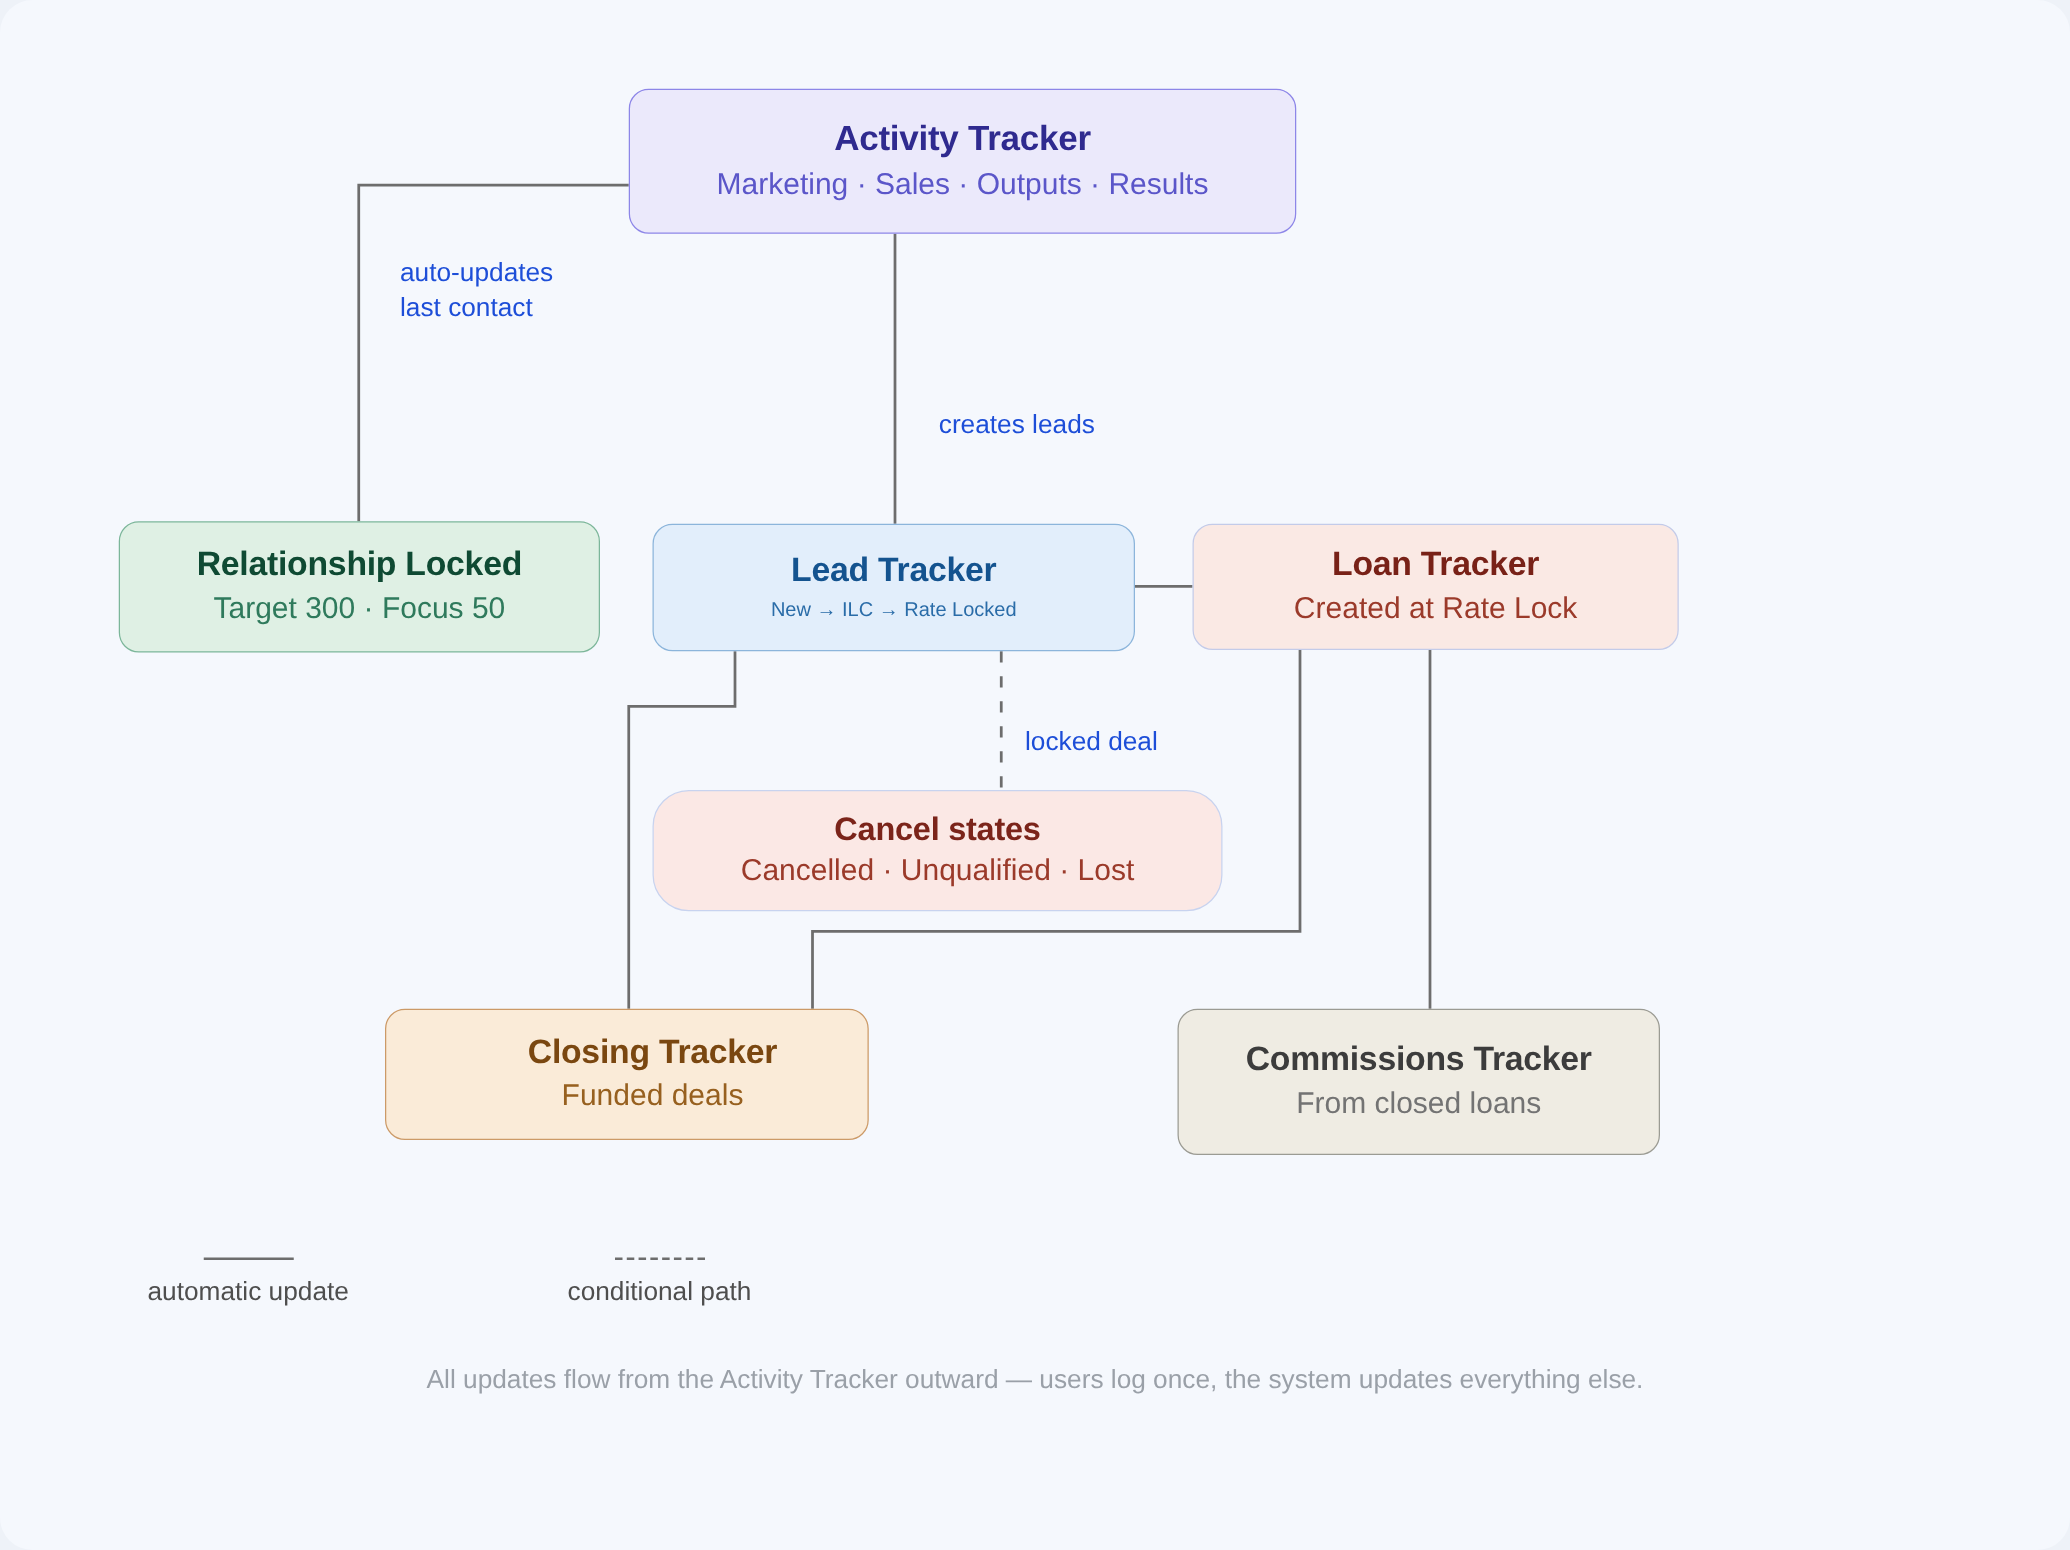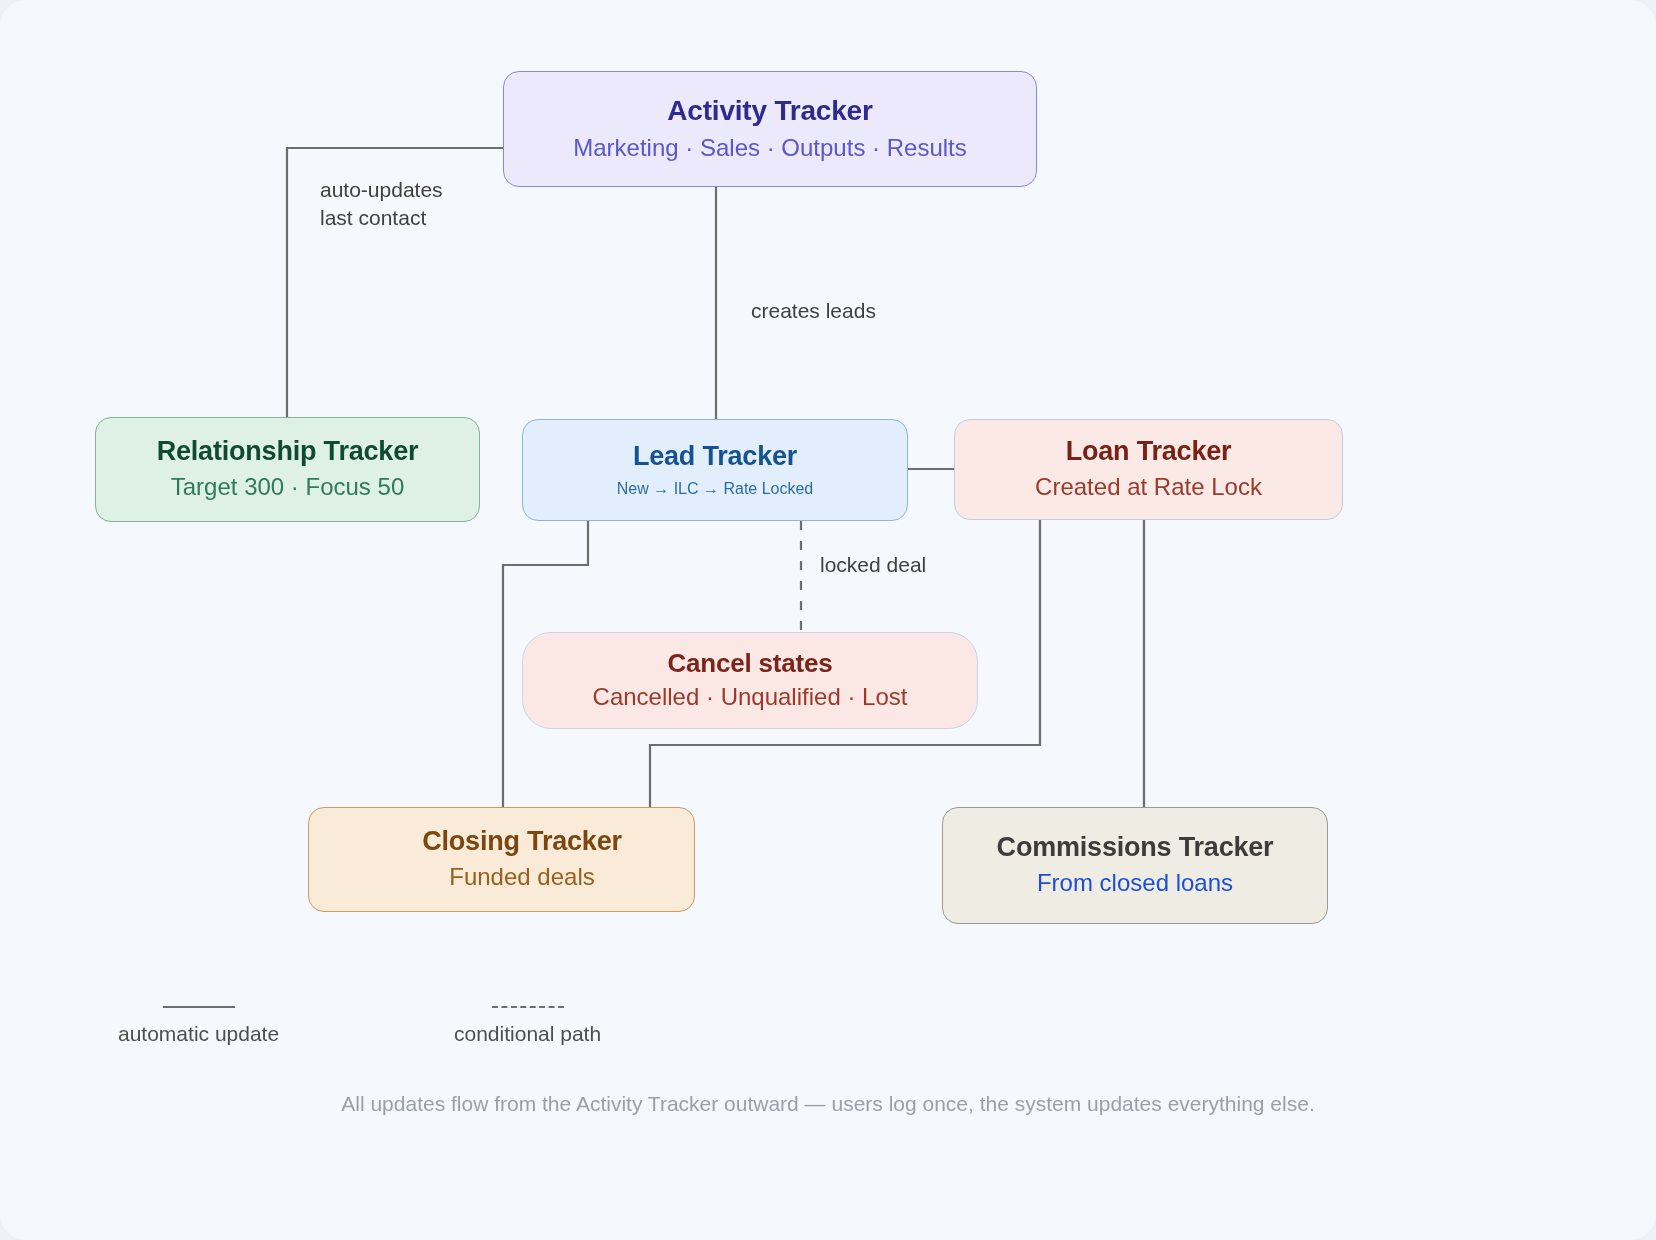--- a/index.html
+++ b/index.html
@@ -89,29 +89,30 @@
     background: #faebd8; border-color: #cc9a67; padding-left: 41px;
   }
   .n-closing .title { color: #7a4710; font-size: 27px; margin-bottom: 7px; }
   .n-closing .sub   { color: #97601f; font-size: 24px; }
 
   .n-commissions {
     left: 942px; top: 807px; width: 386px; height: 117px;
     background: #efece3; border-color: #9b9b93;
   }
   .n-commissions .title { color: #3c3c3c; font-size: 27px; margin-bottom: 7px; }
-  .n-commissions .sub   { color: #1d4ed8; font-size: 24px; }
+  .n-commissions .sub   { color: #737373; font-size: 24px; }
 
   
   .edge-label {
     position: absolute;
-    color: #404040;
+    color: #1d4ed8;
     font-size: 21px;
     line-height: 1.35;
     white-space: pre-line;
+    margin-top: 29px;
   }
   .lbl-auto    { left: 320px; top: 176px; }
   .lbl-creates { left: 751px; top: 297px; }
   .lbl-locked  { left: 820px; top: 551px; text-align: right; }
 
   
   .legend {
     position: absolute;
     left: 118px; top: 1006px;
     width: 1000px; height: 34px;
@@ -171,21 +172,21 @@
       <path stroke-dasharray="9 11" d="M 801 521 L 801 632"></path>
     </g>
   </svg>
 
   <div class="node n-activity">
     <div class="title">Activity Tracker</div>
     <div class="sub">Marketing · Sales · Outputs · Results</div>
   </div>
 
   <div class="node n-relationship">
-    <div class="title">Relationship Tracker</div>
+    <div class="title">Relationship Locked</div>
     <div class="sub">Target 300 · Focus 50</div>
   </div>
 
   <div class="node n-lead">
     <div class="title">Lead Tracker</div>
     <div class="sub">New → ILC → Rate Locked</div>
   </div>
 
   <div class="node n-loan">
     <div class="title">Loan Tracker</div>

